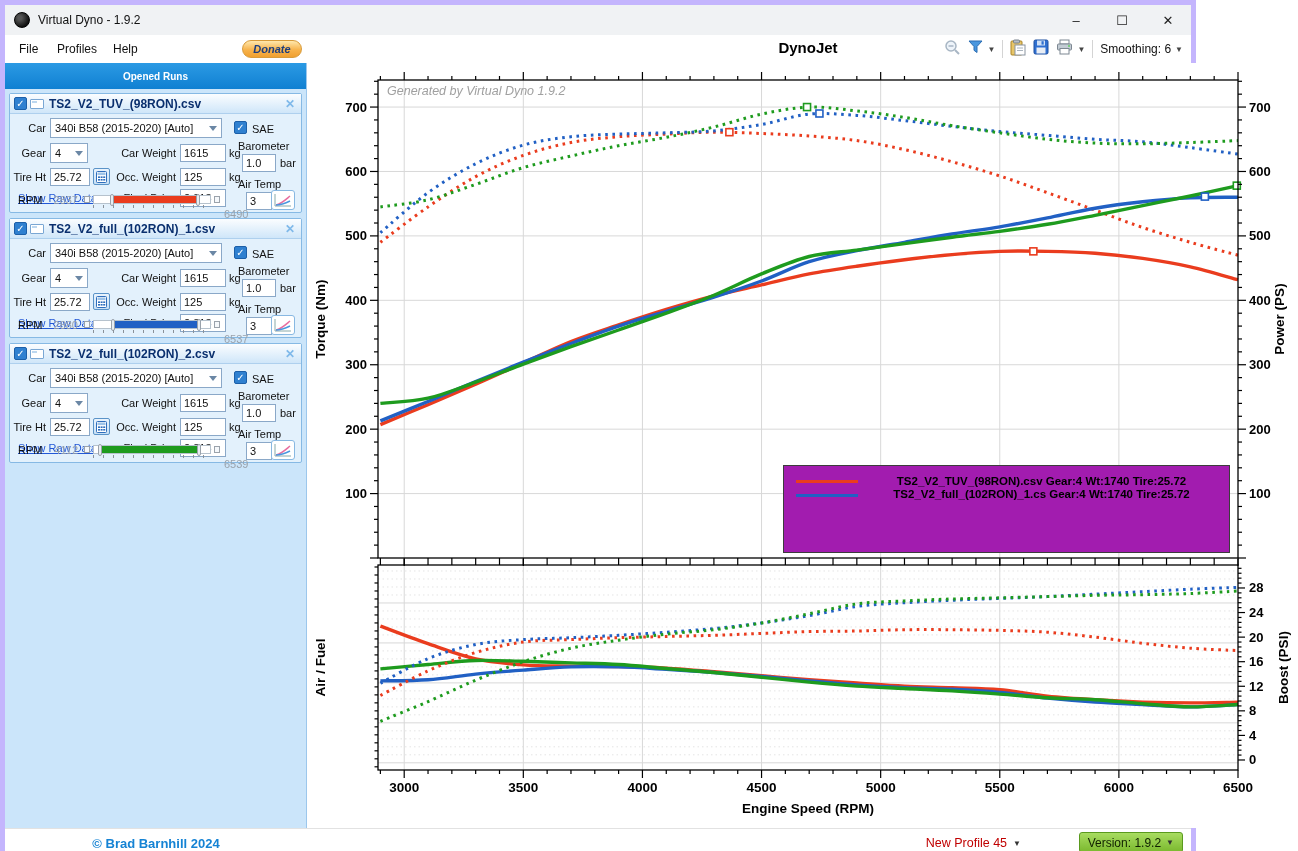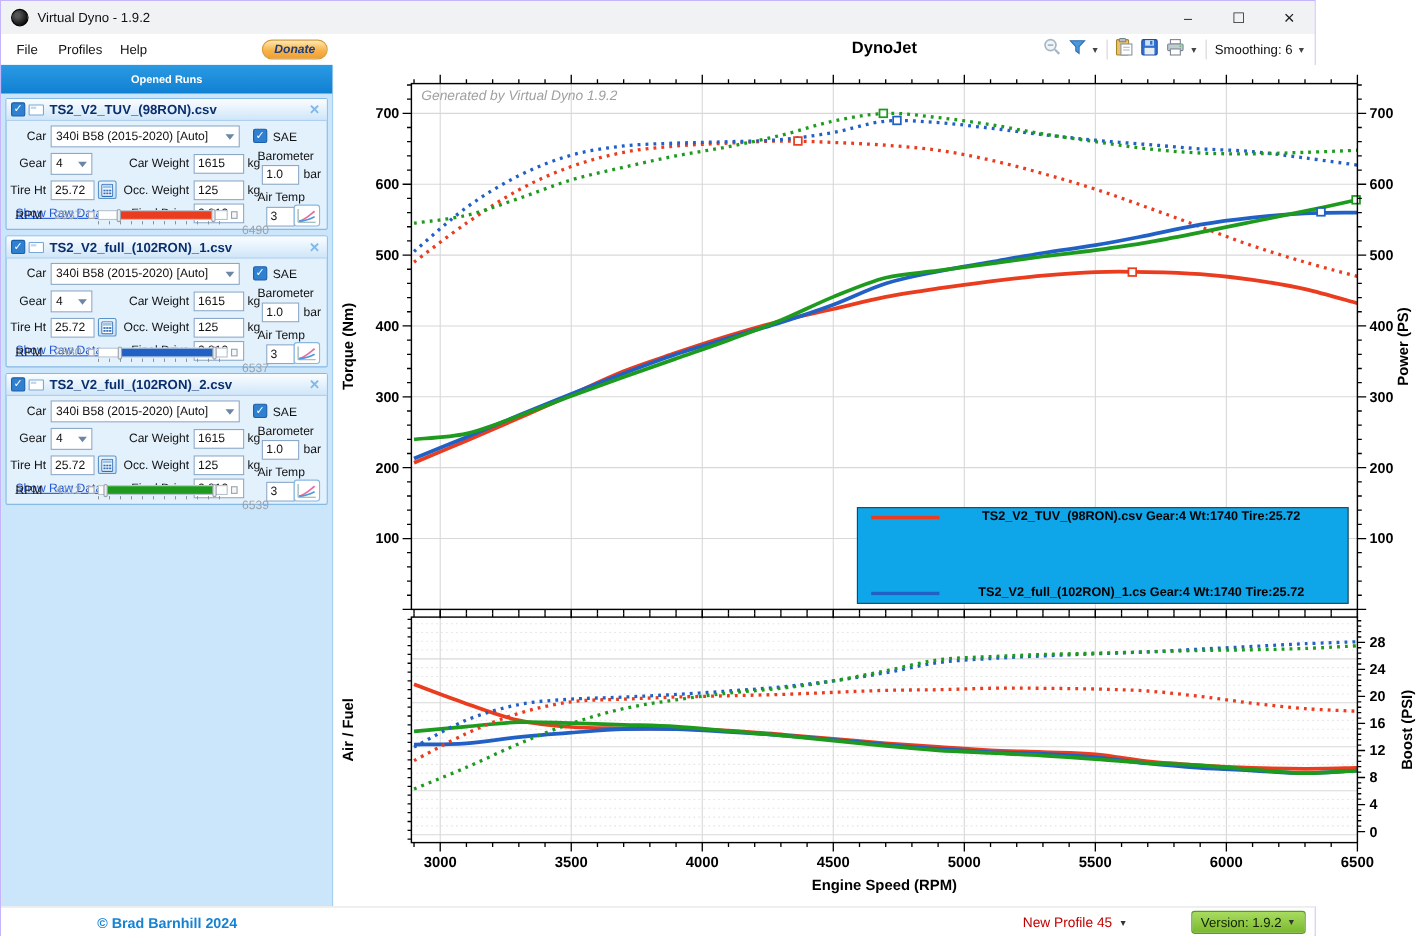--- a/index.html
+++ b/index.html
@@ -1,18 +1,18 @@
 <!DOCTYPE html>
 <html><head>
 <meta charset="utf-8">
 <style>
   * { box-sizing: border-box; margin:0; padding:0; }
   html,body { width:1298px; height:851px; overflow:hidden;
     font-family:"Liberation Sans", sans-serif; background:#fff; }
-  .window { position:relative; width:1196px; height:851px; border:1px solid #c4b5fd; background:#fff; }
+  .window { position:relative; width:1196px; height:851px; border:5px solid #c4b5fd; background:#fff; }
 
   
   .titlebar { position:absolute; left:0; top:0; width:100%; height:30px; background:#f0f2f4;
     display:flex; align-items:center; }
   .app-icon { width:16px; height:16px; border-radius:50%; background:radial-gradient(circle at 35% 35%, #555 15%, #111 70%);
     margin:0 8px 0 9px; border:1px solid #000; }
   .app-title { font-size:12px; color:#111; }
   .win-controls { margin-left:auto; display:flex; height:100%; }
   .win-btn { width:46px; height:100%; display:flex; align-items:center; justify-content:center;
     font-size:13px; color:#222; }
@@ -82,22 +82,22 @@
   .statusbar { position:absolute; left:0; top:823px; width:100%; height:28px; background:#fff; border-top:1px solid #e2e2e2; }
   .copyright-text { position:absolute; left:0; top:0; width:302px; height:28px; display:flex; align-items:center;
     justify-content:center; color:#1583d4; font-weight:bold; font-size:13px; }
   .profile-dd { position:absolute; right:170px; top:0; height:28px; display:flex; align-items:center; gap:6px;
     font-size:12.5px; color:#c00000; }
   .version-btn { position:absolute; right:8px; top:3px; height:21px; padding:0 8px; border:1px solid #5a9a1e; border-radius:3px;
     background:linear-gradient(#a8dc60,#7ab82e); font-size:12px; color:#102000; display:flex; align-items:center; gap:5px; }
   .dd-caret { font-size:8px; color:#333; }
 
   
-  .legend { position:absolute; left:476px; top:402px; width:447px; height:88px; background:#0ea5e9;
-    border:1px solid #3c3c3c; display:flex; flex-direction:column; justify-content:space-between; padding:2px 4px; }
+  .legend { position:absolute; left:476px; top:402px; width:447px; height:88px; background:#a21caf;
+    border:1px solid #3c3c3c; display:flex; flex-direction:column; justify-content:flex-start; padding:9px 4px; }
   .legend-entry { display:flex; align-items:center; }
   .legend-line { width:62px; height:0; border-top:3px solid #000; margin-left:8px; flex:0 0 62px; }
   .legend-text { flex:1; text-align:center; font-size:11.5px; font-weight:bold; color:#000; line-height:13.4px; white-space:nowrap; }
   svg text { font-family:"Liberation Sans",sans-serif; }
 </style>
 </head>
 <body>
 
 <div class="window">
 

